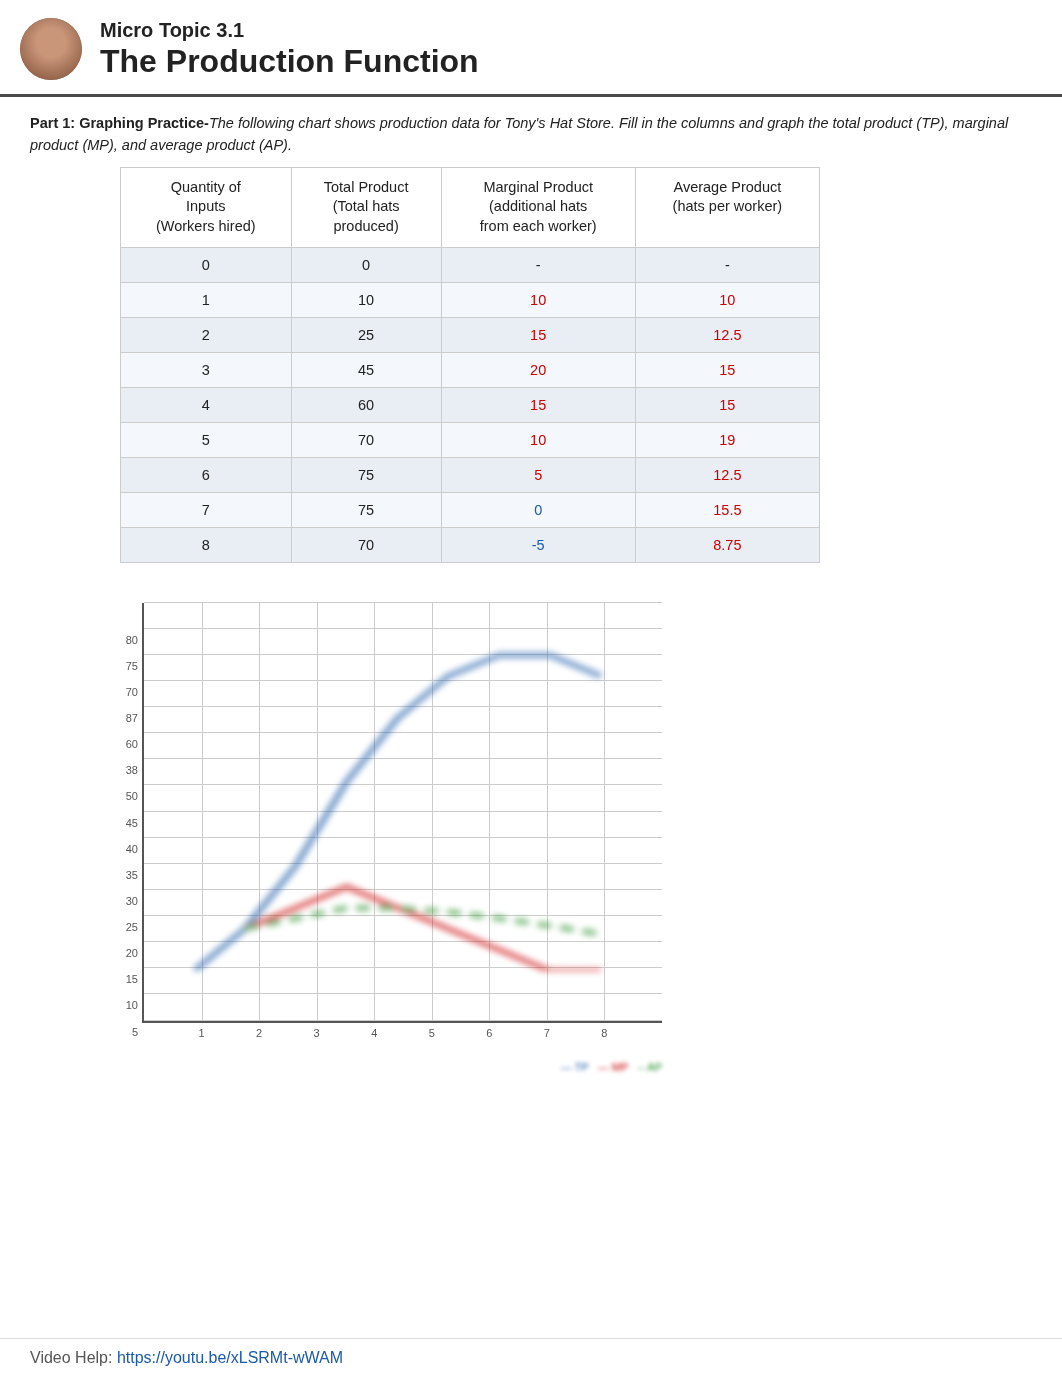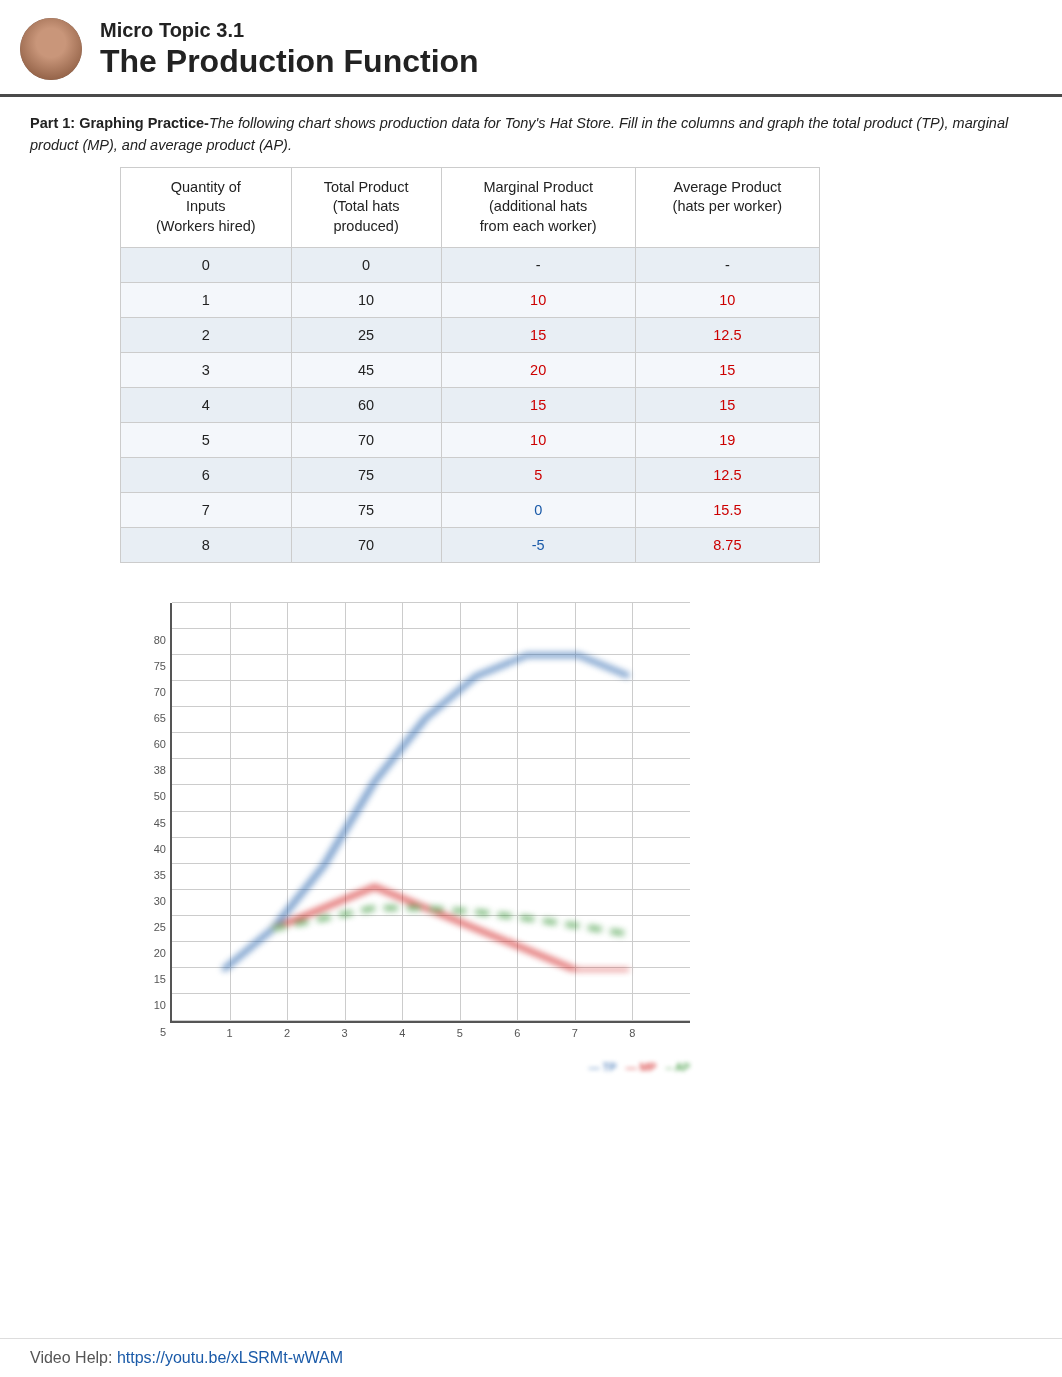--- a/index.html
+++ b/index.html
@@ -93,21 +93,21 @@
       text-align: center;
       padding: 9px 12px;
       border: 1px solid #ccc;
       font-size: 14.5px;
     }
     .red { color: #cc0000; }
     .blue { color: #1a5aa8; }
 
     
     .chart-container {
-      padding: 10px 30px 20px 60px;
+      padding: 10px 30px 20px 32px;
     }
     .chart-wrapper {
       position: relative;
       width: 580px;
       height: 480px;
       margin-left: 60px;
     }
     .chart-area {
       position: absolute;
       left: 50px;
@@ -280,21 +280,21 @@
       <div class="grid-line-h" style="bottom: 93.75%;">
           <span class="y-label">80</span>
         </div>
       <div class="grid-line-h" style="bottom: 87.5%;">
           <span class="y-label">75</span>
         </div>
       <div class="grid-line-h" style="bottom: 81.25%;">
           <span class="y-label">70</span>
         </div>
       <div class="grid-line-h" style="bottom: 75%;">
-          <span class="y-label">65</span>
+          <span class="y-label">87</span>
         </div>
       <div class="grid-line-h" style="bottom: 68.75%;">
           <span class="y-label">60</span>
         </div>
       <div class="grid-line-h" style="bottom: 62.5%;">
           <span class="y-label">38</span>
         </div>
       <div class="grid-line-h" style="bottom: 56.25%;">
           <span class="y-label">50</span>
         </div>

